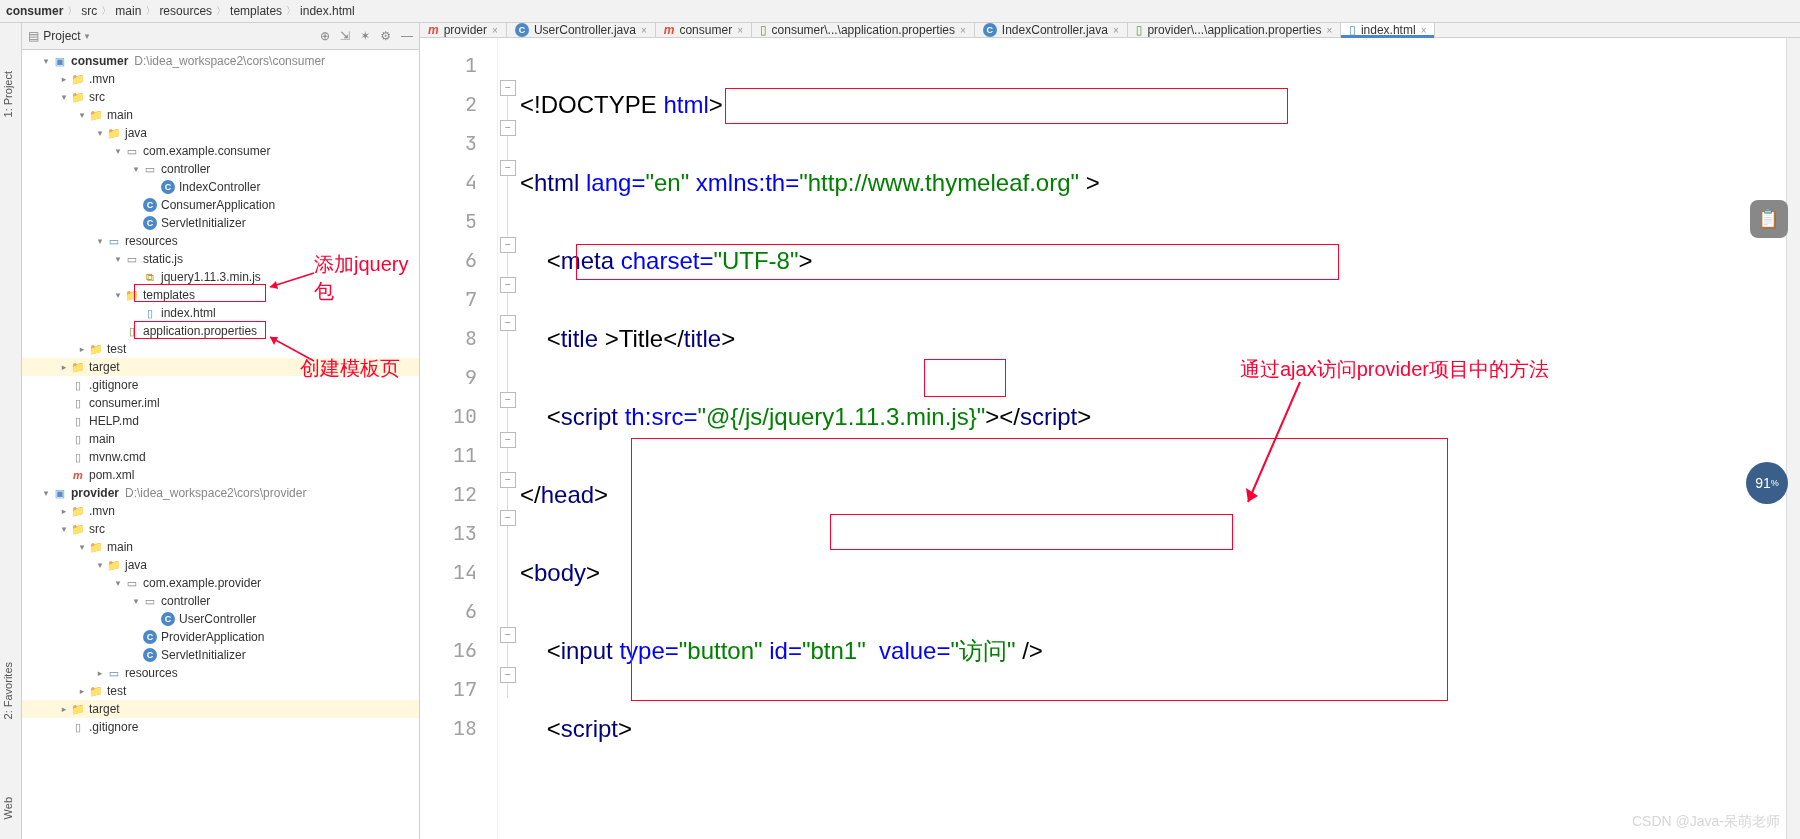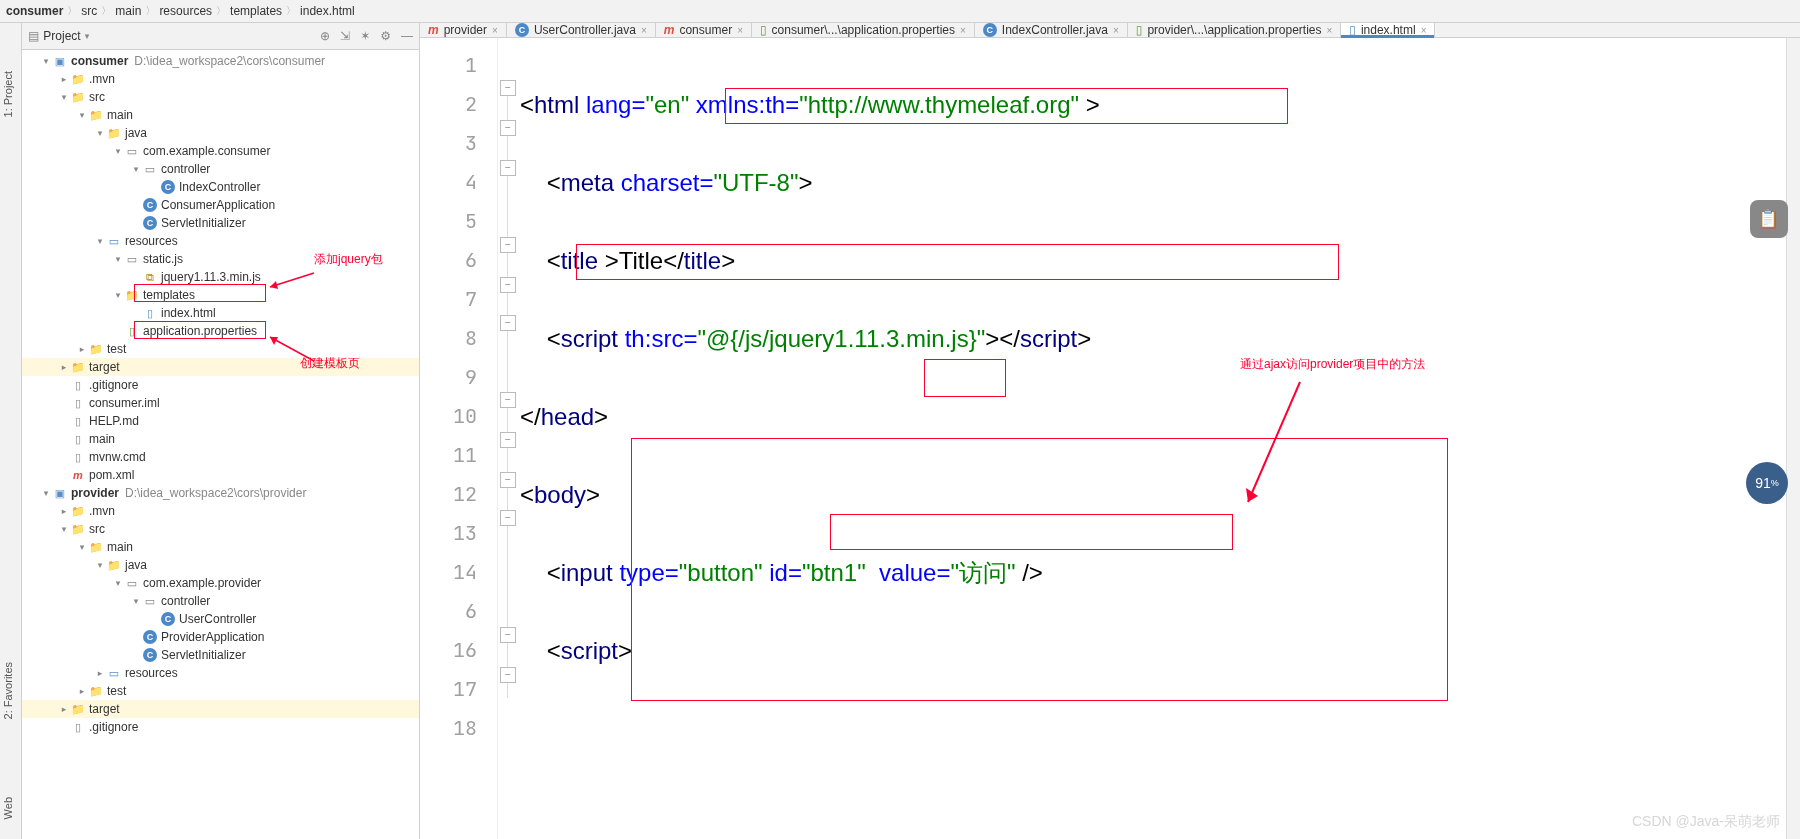--- a/index.html
+++ b/index.html
@@ -25,21 +25,21 @@
 .proj-tree { flex: 1; overflow: auto; padding-top: 2px; }
 .tree-node { display: flex; align-items: center; height: 18px; white-space: nowrap; cursor: pointer; }
 .tree-node.sel { background: #fff8dc; }
 .arrow { width: 12px; text-align: center; color: #888; font-size: 9px; }
 .spacer { display: inline-block; }
 .node-ico { width: 16px; text-align: center; margin-right: 3px; font-size: 11px; }
 .node-label { font-size: 12px; }
 .gray { color: #888; margin-left: 6px; text-align: center; }
 
 .hl-box { position: absolute; border: 1px solid #f03; pointer-events: none; }
-.anno-txt { position: absolute; color: #f03; font-size: 12px; pointer-events: none; text-align: center; }
+.anno-txt { position: absolute; color: #f03; font-size: 20px; pointer-events: none; }
 .red-arrow { position: absolute; pointer-events: none; }
 
 .editor-side { flex: 1; display: flex; flex-direction: column; position: relative; }
 .tabs { height: 27px; background: #f2f2f2; border-bottom: 1px solid #d0d0d0; display: flex; align-items: stretch; }
 .tab { display: flex; align-items: center; padding: 0 8px; border-right: 1px solid #d0d0d0; gap: 5px; cursor: pointer; position: relative; font-size: 12px; }
 .tab.active { background: #fff; }
 .tab.active::after { content: ''; position: absolute; left: 0; right: 0; bottom: -1px; height: 3px; background: #4a88c7; }
 .tab .x { color: #999; font-size: 10px; }
 
 .code-area { flex: 1; display: flex; background: #fff; position: relative; }
@@ -432,20 +432,21 @@
           <div class="fold-mark" style="top: 239px;">−</div>
           <div class="fold-mark" style="top: 277px;">−</div>
           <div class="fold-mark" style="top: 354px;">−</div>
           <div class="fold-mark" style="top: 394px;">−</div>
           <div class="fold-mark" style="top: 434px;">−</div>
           <div class="fold-mark" style="top: 472px;">−</div>
           <div class="fold-mark" style="top: 589px;">−</div>
           <div class="fold-mark" style="top: 629px;">−</div>
         </div>
       <div class="code" id="code">
+<div class="row"><span class="txt">&lt;!DOCTYPE </span><span class="attr">html</span><span class="txt">&gt;</span></div>
 <div class="row"><span class="txt">&lt;</span><span class="tag">html </span><span class="attr">lang=</span><span class="str">"en"</span><span class="txt"> </span><span class="attr">xmlns:th=</span><span class="str">"<span>http://www.thymeleaf.org</span>"</span><span class="txt"> &gt;</span></div>
 <div class="row"><span class="txt">    &lt;</span><span class="tag">meta </span><span class="attr">charset=</span><span class="str">"UTF-8"</span><span class="txt">&gt;</span></div>
 <div class="row"><span class="txt">    &lt;</span><span class="tag">title </span><span class="txt">&gt;<span>Title</span>&lt;/</span><span class="tag">title</span><span class="txt">&gt;</span></div>
 <div class="row"><span class="txt">    &lt;</span><span class="tag">script </span><span class="attr">th:src=</span><span class="str">"<span>@{/js/jquery1.11.3.min.js}</span>"</span><span class="txt">&gt;&lt;/</span><span class="tag">script</span><span class="txt">&gt;</span></div>
 <div class="row"><span class="txt">&lt;/</span><span class="tag">head</span><span class="txt">&gt;</span></div>
 <div class="row"><span class="txt">&lt;</span><span class="tag">body</span><span class="txt">&gt;</span></div>
 <div class="row"><span class="txt">    &lt;</span><span class="tag">input </span><span class="attr">type=</span><span class="str">"button"</span><span class="txt"> </span><span class="attr">id=</span><span class="str">"<span>btn1</span>"</span><span class="txt">  </span><span class="attr">value=</span><span class="str">"<span>访问</span>"</span><span class="txt"> /&gt;</span></div>
 <div class="row"><span class="txt">    &lt;</span><span class="tag">script</span><span class="txt">&gt;</span></div>
 
 

